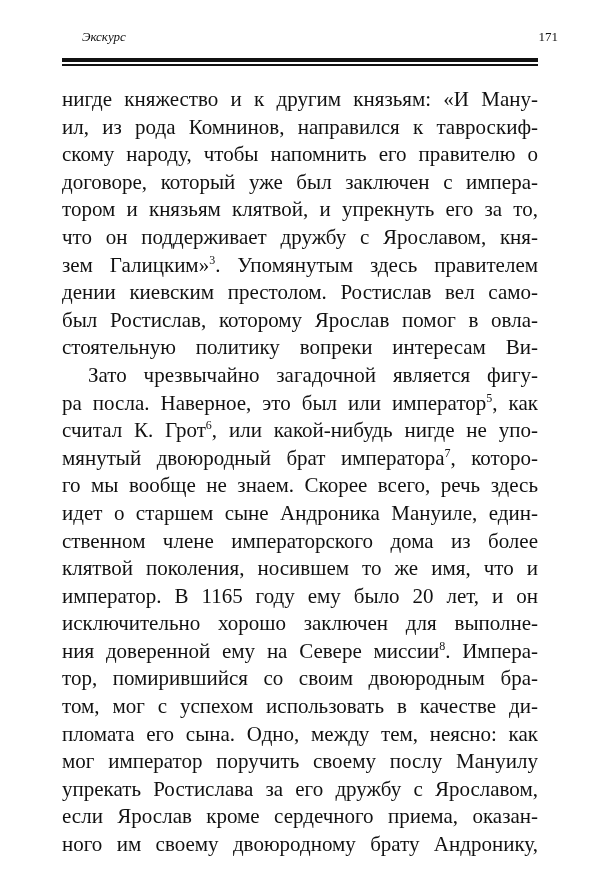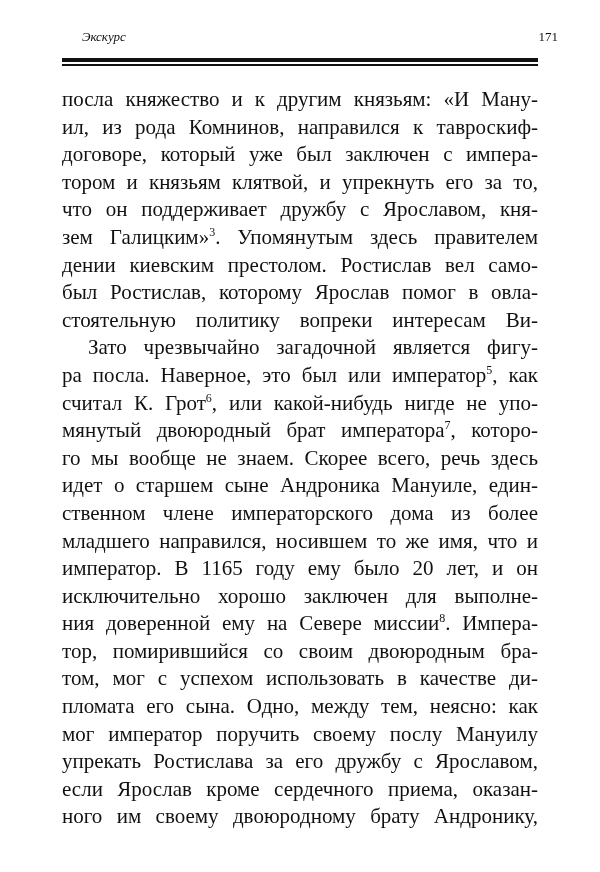--- a/index.html
+++ b/index.html
@@ -21,37 +21,38 @@
 
 <div class="page">
   <div class="header">
     <span class="title">Экскурс</span>
     <span class="pnum">171</span>
   </div>
   <div class="rule-thick"></div>
   <div class="rule-thin"></div>
 
   <div class="body">
-    <span class="line">посла княжество и к другим князьям: «И Ману-</span>
+    <span class="line">нигде княжество и к другим князьям: «И Ману-</span>
     <span class="line">ил, из рода Комнинов, направился к тавроскиф-</span>
+    <span class="line">скому народу, чтобы напомнить его правителю о</span>
     <span class="line">договоре, который уже был заключен с импера-</span>
     <span class="line">тором и князьям клятвой, и упрекнуть его за то,</span>
     <span class="line">что он поддерживает дружбу с Ярославом, кня-</span>
     <span class="line"><span>зем Галицким»</span><sup>3</sup><span>. Упомянутым здесь правителем</span></span>
     <span class="line">дении киевским престолом. Ростислав вел само-</span>
     <span class="line">был Ростислав, которому Ярослав помог в овла-</span>
     <span class="line">стоятельную политику вопреки интересам Ви-</span>
     <span class="line indent">Зато чрезвычайно загадочной является фигу-</span>
     <span class="line"><span>ра посла. Наверное, это был или император</span><sup>5</sup><span>, как</span></span>
     <span class="line"><span>считал К. Грот</span><sup>6</sup><span>, или какой-нибудь нигде не упо-</span></span>
     <span class="line"><span>мянутый двоюродный брат императора</span><sup>7</sup><span>, которо-</span></span>
     <span class="line">го мы вообще не знаем. Скорее всего, речь здесь</span>
     <span class="line">идет о старшем сыне Андроника Мануиле, един-</span>
     <span class="line">ственном члене императорского дома из более</span>
-    <span class="line">младшего направился, носившем то же имя, что и</span>
+    <span class="line">клятвой поколения, носившем то же имя, что и</span>
     <span class="line">император. В 1165 году ему было 20 лет, и он</span>
     <span class="line">исключительно хорошо заключен для выполне-</span>
     <span class="line"><span>ния доверенной ему на Севере миссии</span><sup>8</sup><span>. Импера-</span></span>
     <span class="line">тор, помирившийся со своим двоюродным бра-</span>
     <span class="line">том, мог с успехом использовать в качестве ди-</span>
     <span class="line">пломата его сына. Одно, между тем, неясно: как</span>
     <span class="line">мог император поручить своему послу Мануилу</span>
     <span class="line">упрекать Ростислава за его дружбу с Ярославом,</span>
     <span class="line">если Ярослав кроме сердечного приема, оказан-</span>
     <span class="line">ного им своему двоюродному брату Андронику,</span>

